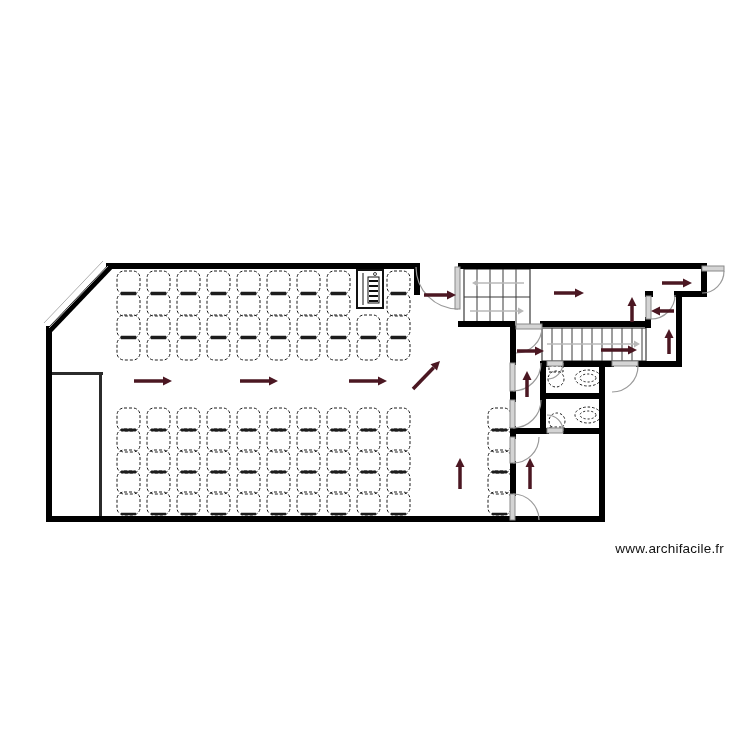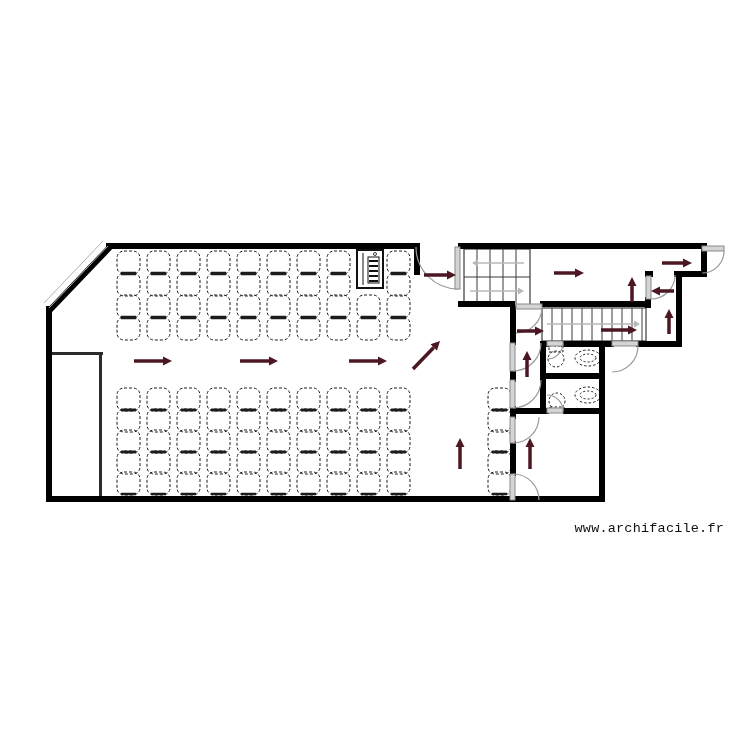--- a/index.html
+++ b/index.html
@@ -1,17 +1,17 @@
 <!DOCTYPE html>
 <html><head>
 <meta charset="utf-8">
 <style>
   html,body{margin:0;padding:0;background:#fff;}
   .stage{position:relative;width:750px;height:621px;background:#fff;overflow:hidden;
-         font-family:Liberation Mono, monospace;}
+         font-family:Liberation Sans, sans-serif;margin-top:20px;}
   .stage svg{position:absolute;left:0;top:0;}
   .watermark{position:absolute;top:521px;right:26px;font-size:13.5px;color:#111;
              letter-spacing:0.2px;}
 </style>
 </head>
 <body>
 
 <div class="stage">
   <svg id="plan-svg" width="750" height="750" viewBox="0 0 750 750">
       <rect x="464" y="249" width="66" height="57" fill="#ffffff" stroke="#3a3a3a" stroke-width="1.2"></rect>

